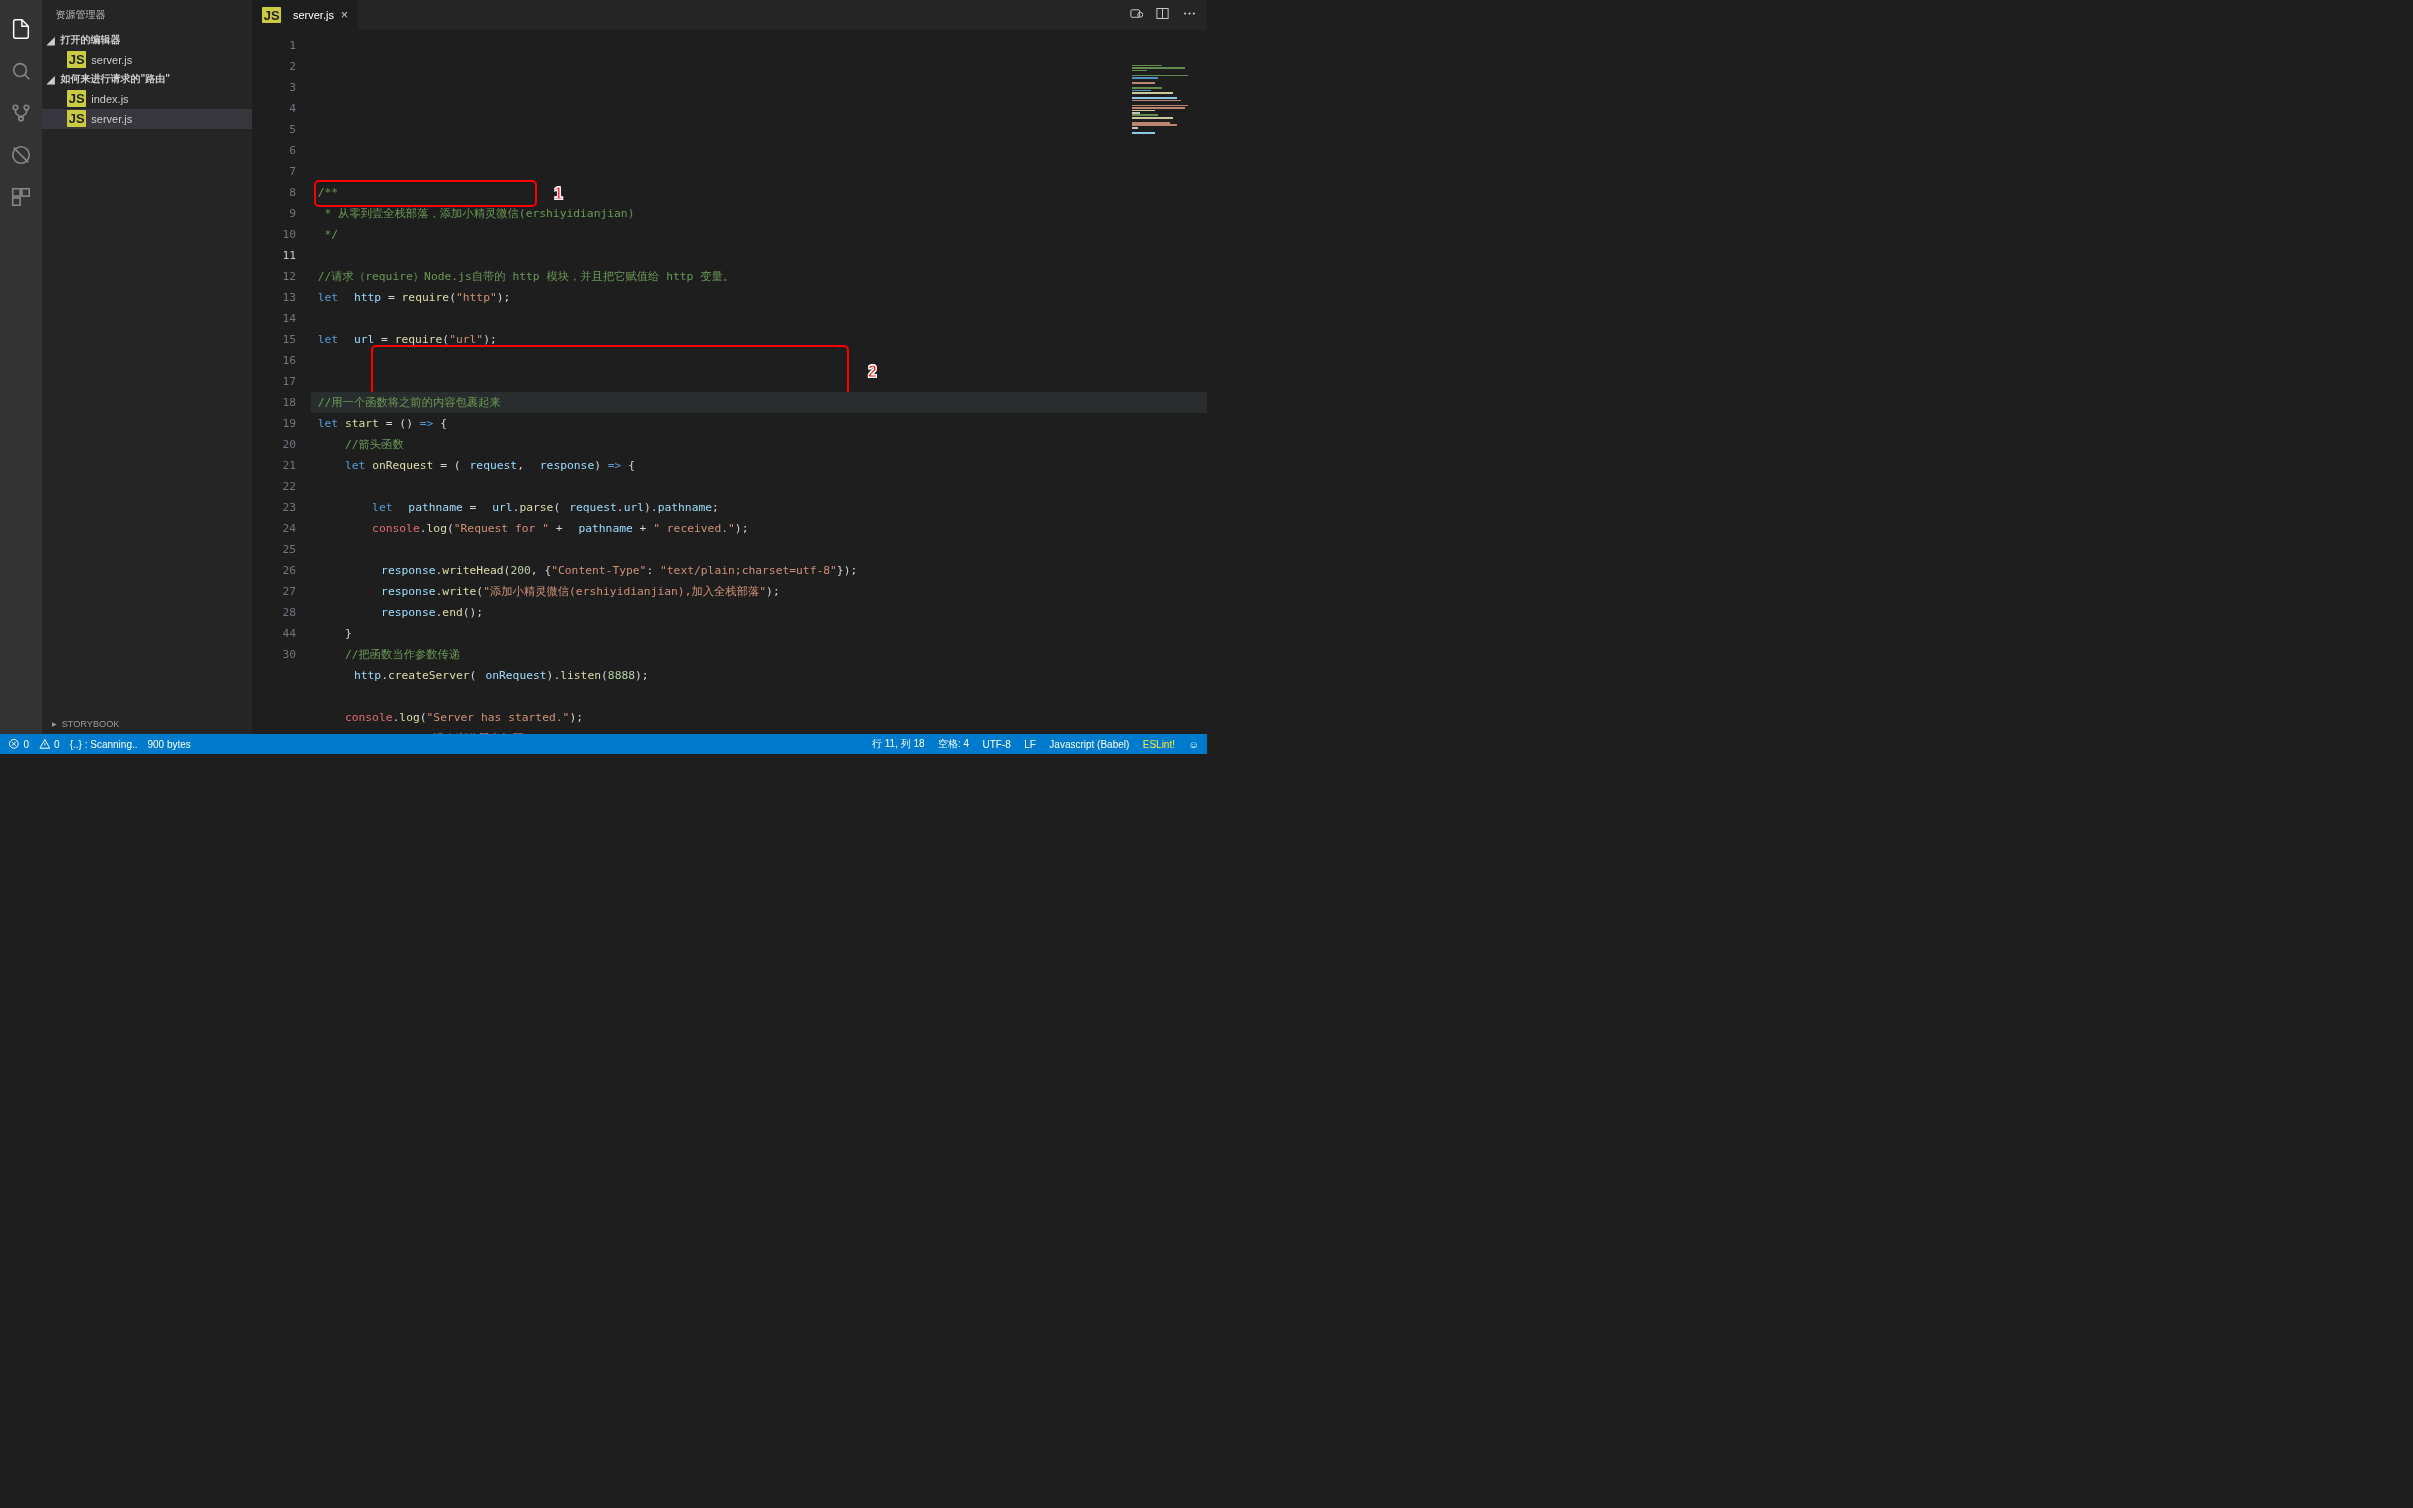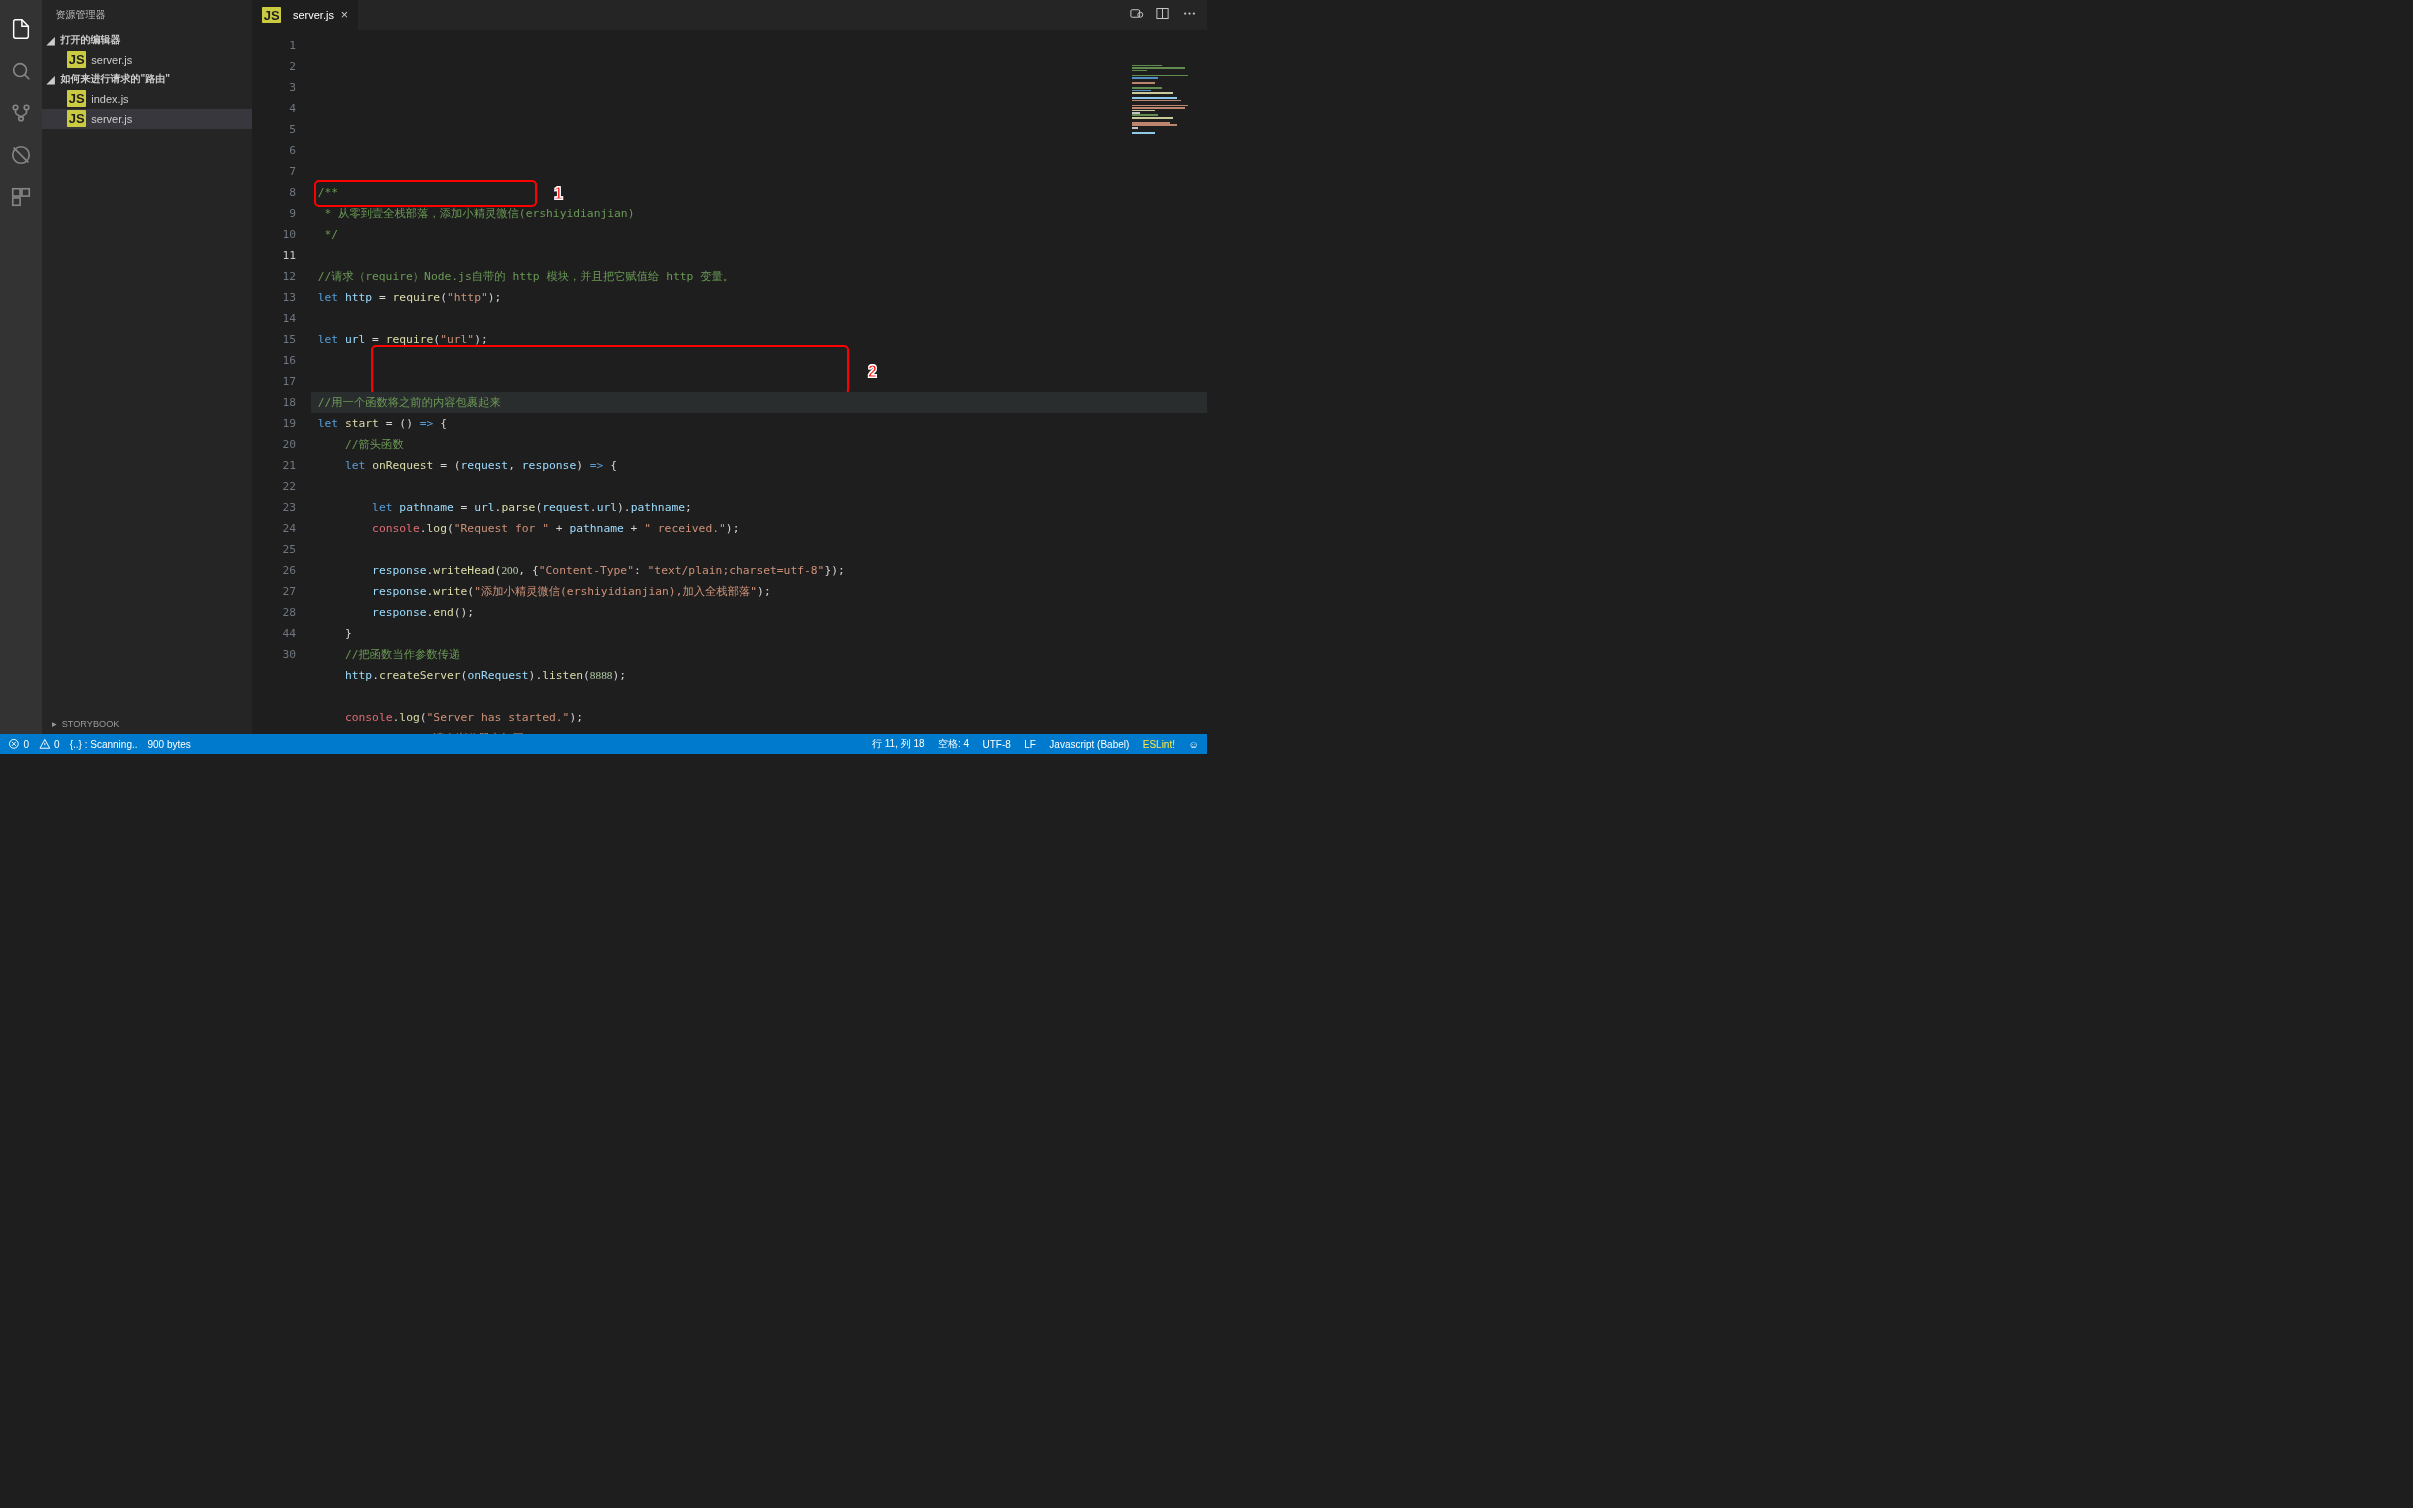--- a/index.html
+++ b/index.html
@@ -135,24 +135,24 @@
   line-height: 21px;
   padding-top: 5px;
   white-space: pre;
   position: relative;
 }
 .code .line { height: 21px; position: relative; padding-left: 6.7px; }
 .line.highlighted { background: #2a2d2e; }
 
 .tok-comment { color: #6a9955; }
 .tok-kw { color: #569cd6; }
-.tok-var { color: #9cdcfe; }
+.tok-var { color: #9cdcfe; margin-left: 9px; }
 .tok-fn { color: #dcdcaa; }
 .tok-str { color: #ce9178; }
-.tok-num { color: #b5cea8; font-family: Liberation Serif, serif; }
+.tok-num { color: #b5cea8; }
 .tok-op { color: #d4d4d4; }
 .tok-prop { color: #9cdcfe; }
 .tok-red { color: #e06c75; }
 .tok-link { color: #569cd6; text-decoration: underline; }
 
 .redbox {
   position: absolute;
   border: 2.5px solid #ff0000;
   border-radius: 5px;
   pointer-events: none;

